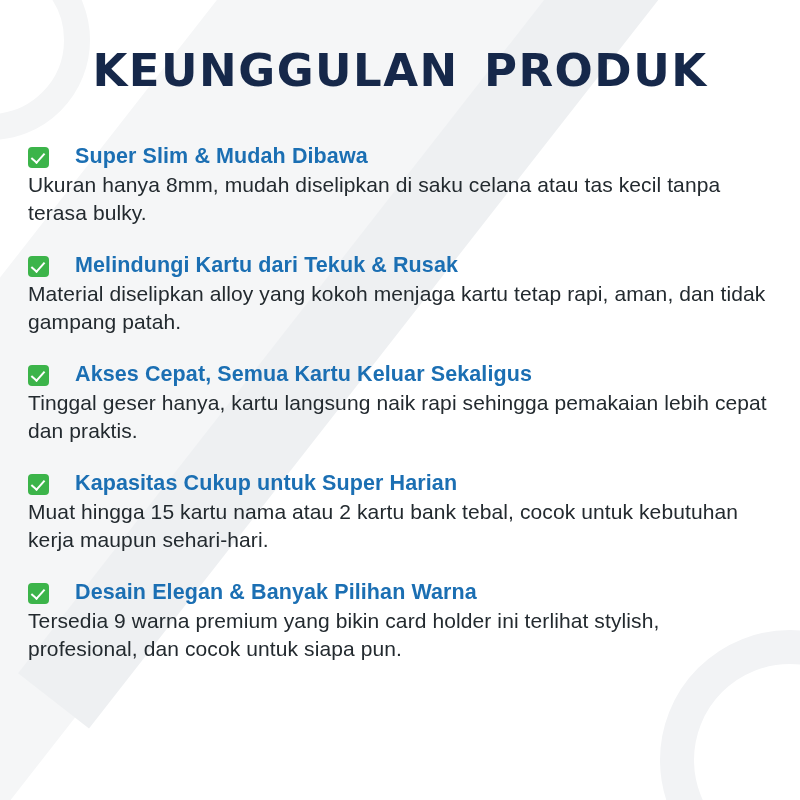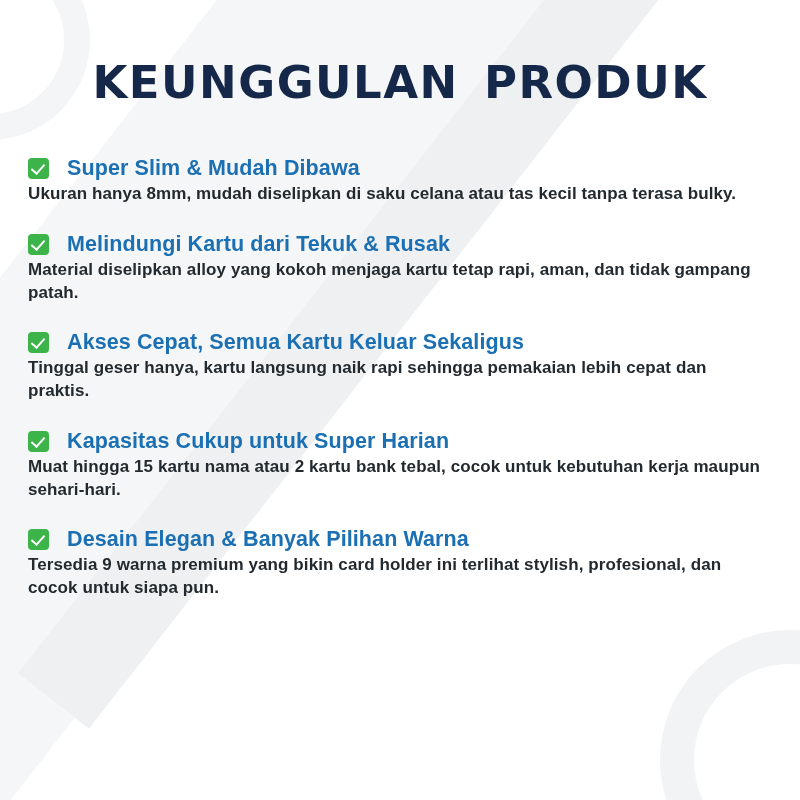--- a/index.html
+++ b/index.html
@@ -38,43 +38,42 @@
     border: 26px solid #f4f5f6;
     left: -110px; top: -60px;
   }
 
   .page {
     position: relative;
     z-index: 1;
     width: 800px;
     height: 569px;
     padding: 44px 26px 10px 26px;
-    margin-top: 12px;
   }
 
   .title {
     text-align: center;
     font-size: 45px;
     font-weight: bold;
     letter-spacing: 1.5px;
     color: #16284a;
     word-spacing: 8px;
     margin-bottom: 46px;
     font-family: "DejaVu Sans", sans-serif;
   }
 
   .list { padding: 0 2px; }
 
   .item { margin-bottom: 25px; }
   .item:last-child { margin-bottom: 0; }
 
   .item-head {
     display: flex;
-    align-items: flex-start;
-    gap: 18px;
+    align-items: center;
+    gap: 26px;
   }
 
   .check-icon {
     flex: 0 0 auto;
     width: 21px; height: 21px;
     border-radius: 4px;
     background: #3cb44a;
     position: relative;
     margin-top: 3px;
   }
@@ -90,26 +89,25 @@
 
   .item-title {
     font-size: 21.5px;
     font-weight: bold;
     color: #1b6fb3;
     line-height: 1.22;
     letter-spacing: 0.1px;
   }
 
   .item-desc {
-    font-size: 17px;
+    font-size: 21px;
     color: #232a2f;
     line-height: 1.33;
     margin-top: 2px;
     letter-spacing: 0.1px;
-    font-weight: bold;
   }
 </style>
 </head>
 <body>
 
 <div class="bg-deco">
   <div class="band b1"></div>
   <div class="band b2"></div>
 
   <div class="corner-arc"></div>

